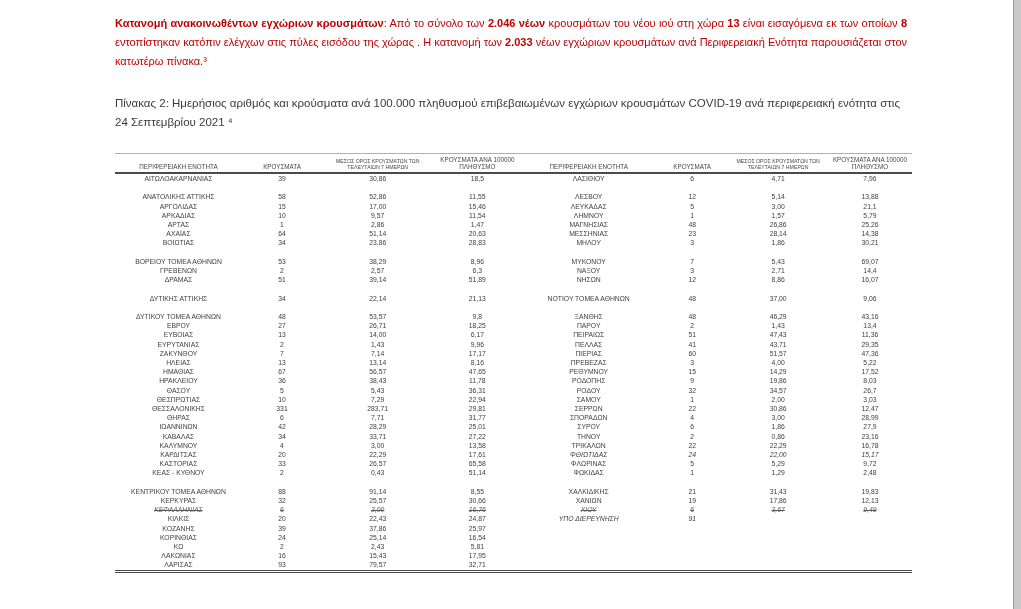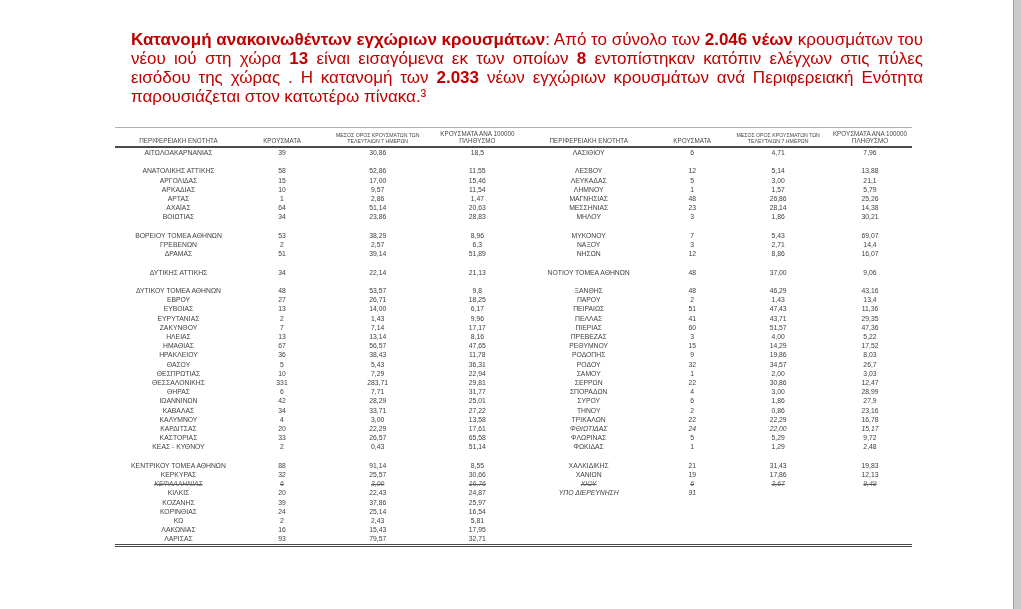--- a/index.html
+++ b/index.html
@@ -6,21 +6,21 @@
   body{
     width:1021px;height:609px;background:#ffffff;position:relative;overflow:hidden;
     font-family:"Liberation Sans","DejaVu Sans",sans-serif;
   }
   .page-right-edge{
     position:absolute;top:0;right:0;width:7px;height:609px;
     background:#c9c9c9;border-left:1px solid #9e9e9e;
   }
   .content{position:absolute;left:115px;top:14px;width:800px;}
   .intro{
-    font-size:17px;line-height:19px;text-align:justify;margin:16px;width:792px;
+    font-size:11px;line-height:19px;text-align:justify;margin:0;width:792px;
   }
   .caption{
     margin:23px 0 0 0;font-size:11.5px;line-height:19px;color:#3a3a3a;width:792px;text-align:left;
   }
   table.covid{
     margin-top:21px;border-collapse:collapse;table-layout:fixed;width:797px;
     color:#3d3d3d;
   }
   table.covid thead tr{border-top:1px solid #b0b0b0;border-bottom:2px solid #4a4a4a;}
   table.covid th{
@@ -36,20 +36,21 @@
   td.strike{text-decoration:line-through;font-style:italic;font-size:5.9px;color:#5a5a5a;}
   td.italic{font-style:italic;}
   .col0{width:16%;}.col1{width:10%;}.col2{width:14%;}.col3{width:11%;}
   .col4{width:17%;}.col5{width:9%;}.col6{width:12.5%;}.col7{width:10.5%;}
 </style>
 </head>
 <body>
 
 <div class="content">
   <p class="intro" style="color: rgb(192, 0, 0);"><span style="font-weight: bold;">Κατανομή ανακοινωθέντων εγχώριων κρουσμάτων</span><span>: Από το σύνολο των </span><span style="font-weight: bold;">2.046 νέων</span><span> κρουσμάτων του νέου ιού στη χώρα </span><span style="font-weight: bold;">13</span><span> είναι εισαγόμενα εκ των οποίων </span><span style="font-weight: bold;">8</span><span> εντοπίστηκαν κατόπιν ελέγχων στις πύλες εισόδου της χώρας .  Η κατανομή των </span><span style="font-weight: bold;">2.033</span><span> νέων εγχώριων κρουσμάτων ανά Περιφερειακή Ενότητα παρουσιάζεται στον κατωτέρω πίνακα.³</span></p>
+  <p class="caption">Πίνακας 2:  Ημερήσιος αριθμός και κρούσματα ανά 100.000 πληθυσμού επιβεβαιωμένων εγχώριων κρουσμάτων COVID-19 ανά περιφερειακή ενότητα στις 24 Σεπτεμβρίου 2021 ⁴</p>
   <table class="covid">
     <thead>
       <tr>
           <th class="col0">ΠΕΡΙΦΕΡΕΙΑΚΗ ΕΝΟΤΗΤΑ</th>
           <th class="col1">ΚΡΟΥΣΜΑΤΑ</th>
           <th class="col2 hdr-small">ΜΕΣΟΣ ΟΡΟΣ ΚΡΟΥΣΜΑΤΩΝ ΤΩΝ ΤΕΛΕΥΤΑΙΩΝ 7 ΗΜΕΡΩΝ</th>
           <th class="col3">ΚΡΟΥΣΜΑΤΑ ΑΝΑ 100000 ΠΛΗΘΥΣΜΟ</th>
           <th class="col4">ΠΕΡΙΦΕΡΕΙΑΚΗ ΕΝΟΤΗΤΑ</th>
           <th class="col5">ΚΡΟΥΣΜΑΤΑ</th>
           <th class="col6 hdr-small">ΜΕΣΟΣ ΟΡΟΣ ΚΡΟΥΣΜΑΤΩΝ ΤΩΝ ΤΕΛΕΥΤΑΙΩΝ 7 ΗΜΕΡΩΝ</th>

